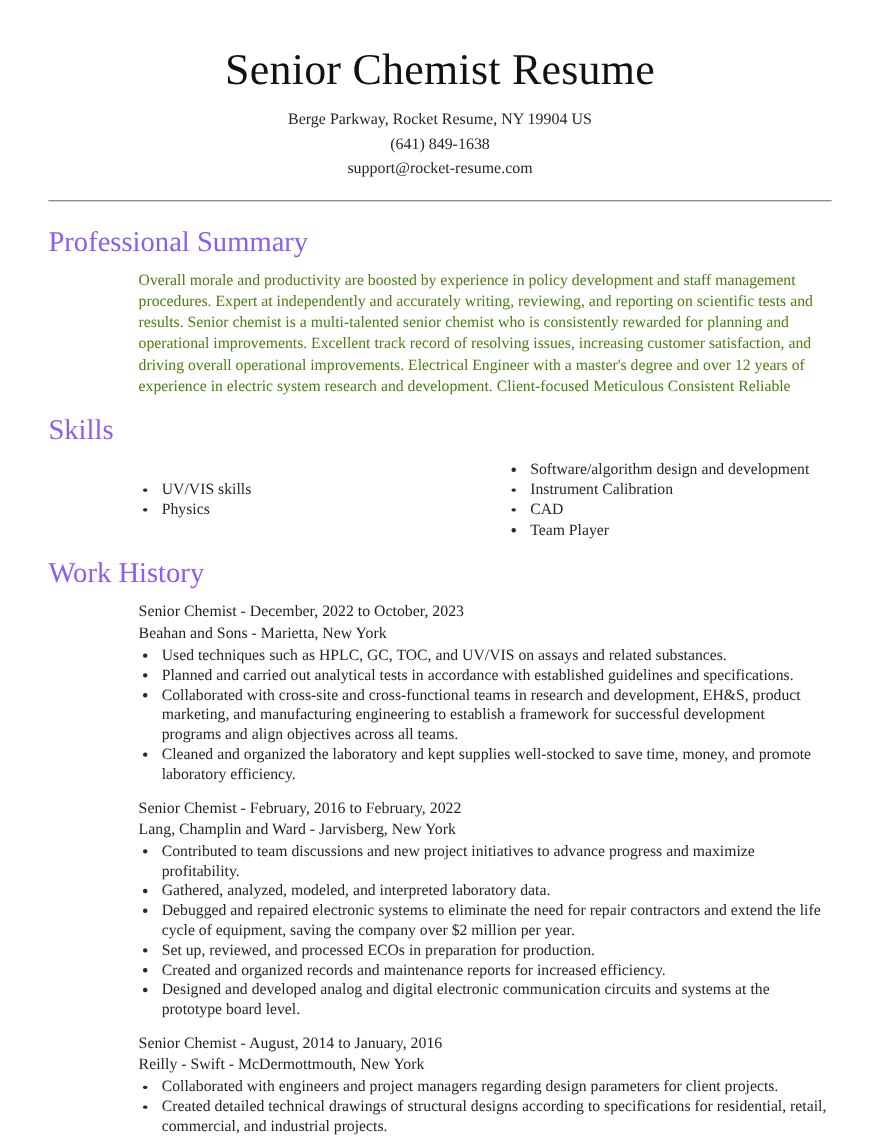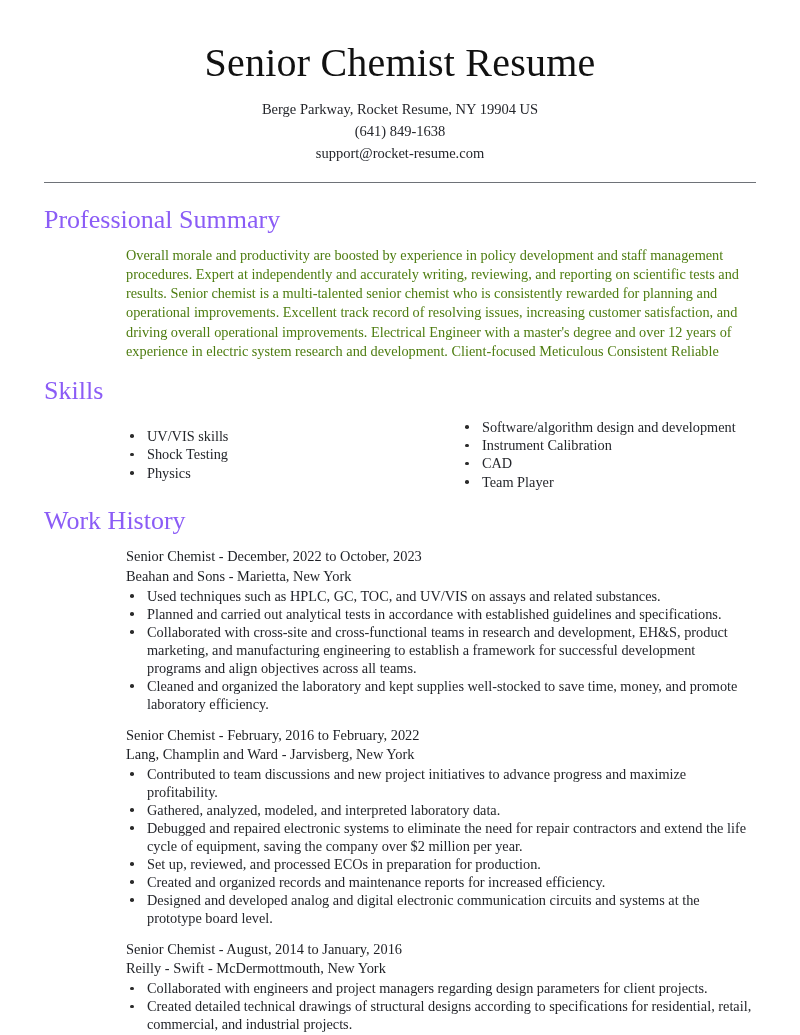--- a/index.html
+++ b/index.html
@@ -165,21 +165,20 @@
     </div>
   </div>
 
   <div class="section" id="section-skills">
     <h2 class="section-heading">Skills</h2>
     <div class="section-body">
       <div class="skills-columns">
         <div class="skills-col left">
           <ul class="bullets" id="skills-left-list">
               <li>UV/VIS skills</li>
-              <li>Shock Testing</li>
               <li>Physics</li>
             </ul>
         </div>
         <div class="skills-col right">
           <ul class="bullets" id="skills-right-list">
               <li>Software/algorithm design and development</li>
               <li>Instrument Calibration</li>
               <li>CAD</li>
               <li>Team Player</li>
             </ul>

